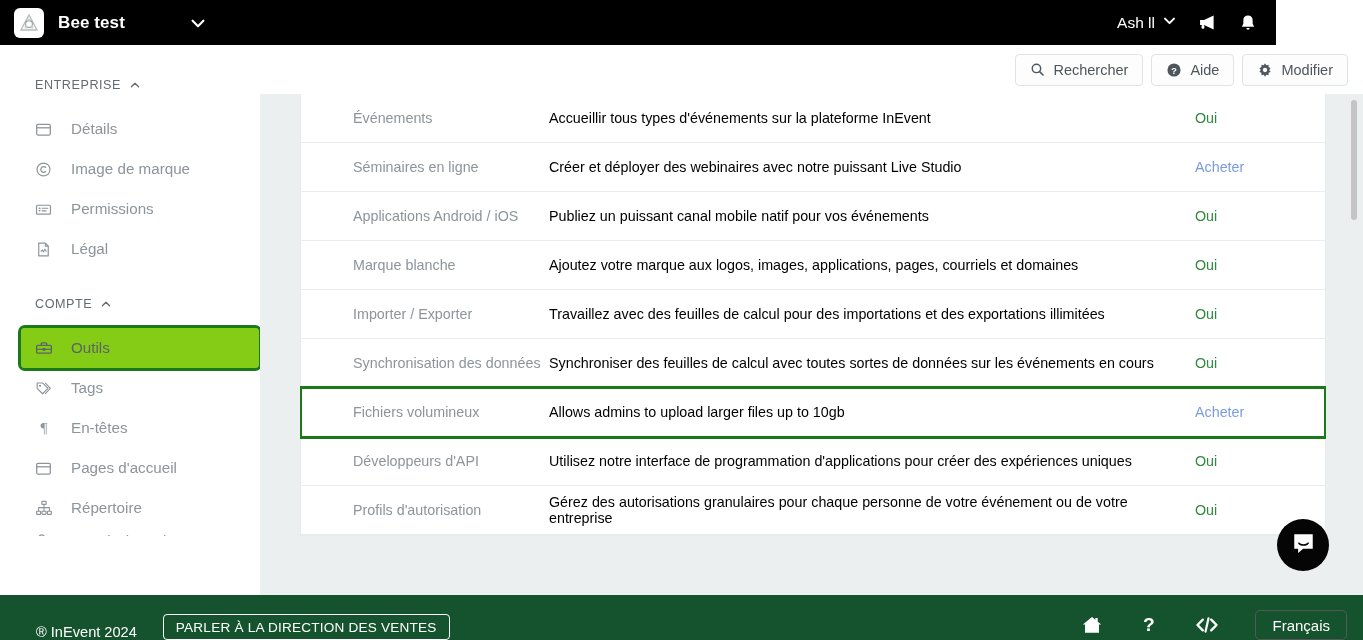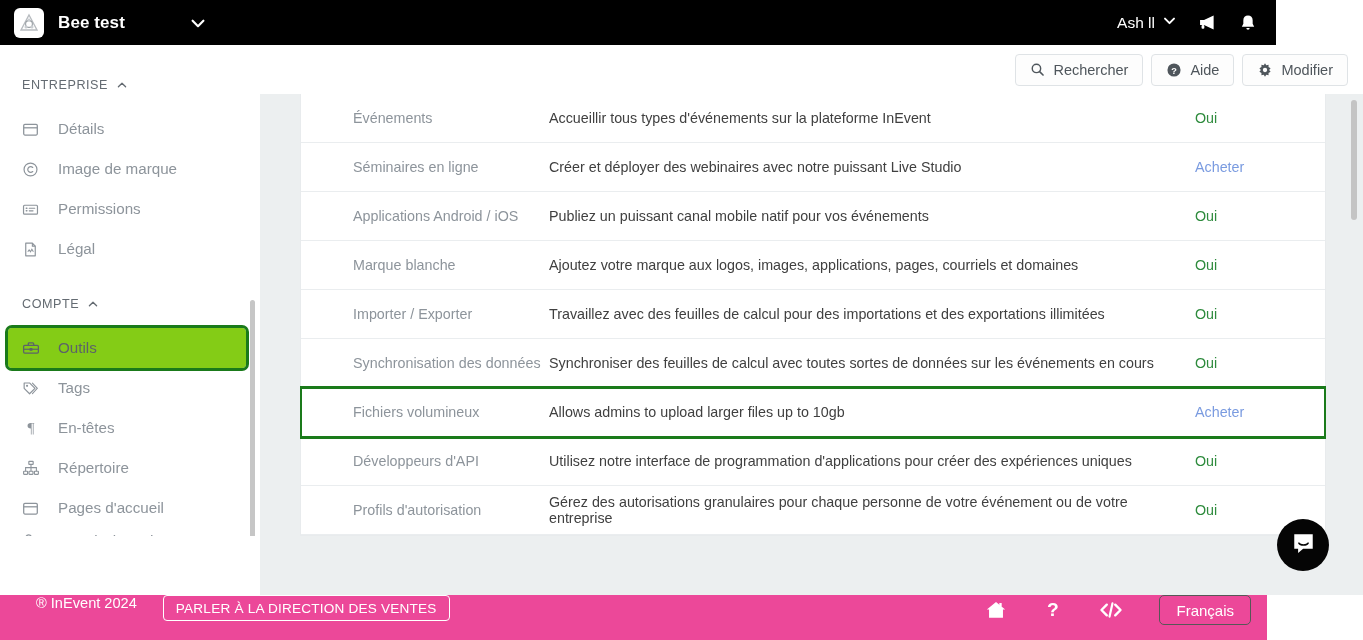--- a/index.html
+++ b/index.html
@@ -65,21 +65,21 @@
     font-size: 15.5px;
     display: flex;
     align-items: center;
     gap: 7px;
   }
   .topbar-icon { color:#ffffff; display:flex; align-items:center; }
 
   
   .sidebar {
     position: absolute;
-    top: 45px; left: 0;
+    top: 45px; left: 13px;
     width: 260px;
     height: 491px;
     background: #ffffff;
     overflow: hidden;
   }
   .side-group-header {
     display: flex;
     align-items: center;
     gap: 8px;
     padding: 0 0 0 22px;
@@ -194,21 +194,21 @@
     background: #ffffff;
   }
   .row .c-name {
     width: 248px;
     padding-left: 52px;
     color: #8d949b;
     font-size: 14.3px;
   }
   .row .c-desc {
     flex: 1;
-    color: #404040;
+    color: #000000;
     font-size: 14.3px;
   }
   .row .c-status {
     width: 130px;
     font-size: 14.3px;
   }
   .status-oui { color: #2e8b3d; }
   .status-acheter { color: #7a9be0; }
   .row.highlighted {
     outline: 3px solid #1a7a1a;
@@ -251,25 +251,25 @@
     color: #a9adb0;
     pointer-events: none;
   }
   .win-wm .l1 { font-size: 19px; letter-spacing: .2px; }
   .win-wm .l2 { font-size: 12.6px; margin-top: 4px; color:#9fa3a6; }
 
   
   .bottombar {
     position: absolute;
     left: 0; top: 595px;
-    width: 1267px;
+    width: 1363px;
     height: 45px;
-    background: #ec4899;
-    display: flex;
-    align-items: flex-start;
+    background: #14532d;
+    display: flex;
+    align-items: flex-end;
   }
   .copyright {
     margin-left: 36px;
     color: #ffffff;
     font-size: 14.6px;
   }
   .sales-btn {
     margin-left: 26px;
     height: 26px;
     padding: 0 12px;
@@ -443,39 +443,39 @@
       <span class="ic">
         <svg width="18" height="18" viewBox="0 0 20 20" aria-hidden="true">
           <text x="10" y="16" font-family="Liberation Serif, serif" font-size="17" text-anchor="middle" fill="currentColor">¶</text>
         </svg>
       </span>
       <span class="lbl">En-têtes</span>
     </div>
 
     <div class="side-item">
       <span class="ic">
+        <svg width="17" height="17" viewBox="0 0 20 20" aria-hidden="true">
+          <rect x="2" y="4" width="16" height="12.5" rx="1.4" fill="none" stroke="currentColor" stroke-width="1.5"></rect>
+          <path d="M2 8 L18 8" stroke="currentColor" stroke-width="1.5"></path>
+        </svg>
+      </span>
+      <span class="lbl">Pages d'accueil</span>
+    </div>
+
+    <div class="side-item">
+      <span class="ic">
         <svg width="18" height="18" viewBox="0 0 20 20" aria-hidden="true">
           <rect x="7.6" y="2.6" width="4.8" height="3.4" rx="0.5" fill="none" stroke="currentColor" stroke-width="1.3"></rect>
           <rect x="1.8" y="13.6" width="4.4" height="3.4" rx="0.5" fill="none" stroke="currentColor" stroke-width="1.3"></rect>
           <rect x="7.8" y="13.6" width="4.4" height="3.4" rx="0.5" fill="none" stroke="currentColor" stroke-width="1.3"></rect>
           <rect x="13.8" y="13.6" width="4.4" height="3.4" rx="0.5" fill="none" stroke="currentColor" stroke-width="1.3"></rect>
           <path d="M10 6 L10 9.6 M4 13.6 L4 9.6 L16 9.6 L16 13.6 M10 9.6 L10 13.6" fill="none" stroke="currentColor" stroke-width="1.2"></path>
         </svg>
       </span>
       <span class="lbl">Répertoire</span>
-    </div>
-
-    <div class="side-item">
-      <span class="ic">
-        <svg width="17" height="17" viewBox="0 0 20 20" aria-hidden="true">
-          <rect x="2" y="4" width="16" height="12.5" rx="1.4" fill="none" stroke="currentColor" stroke-width="1.5"></rect>
-          <path d="M2 8 L18 8" stroke="currentColor" stroke-width="1.5"></path>
-        </svg>
-      </span>
-      <span class="lbl">Pages d'accueil</span>
     </div>
 
     <div class="side-item two-line">
       <span class="ic">
         <svg width="18" height="18" viewBox="0 0 20 20" aria-hidden="true">
           <circle cx="7.4" cy="6.2" r="3" fill="none" stroke="currentColor" stroke-width="1.3"></circle>
           <path d="M2.2 16.6 C2.2 12.9 4.6 11.2 7.4 11.2 C9 11.2 10.3 11.8 11.2 12.7" fill="none" stroke="currentColor" stroke-width="1.3" stroke-linecap="round"></path>
           <rect x="12.6" y="12.4" width="5.2" height="4.4" rx="0.7" fill="none" stroke="currentColor" stroke-width="1.2"></rect>
           <path d="M13.9 12.4 L13.9 10.9 a1.3 1.3 0 0 1 2.6 0 L16.5 12.4" fill="none" stroke="currentColor" stroke-width="1.2"></path>
         </svg>

